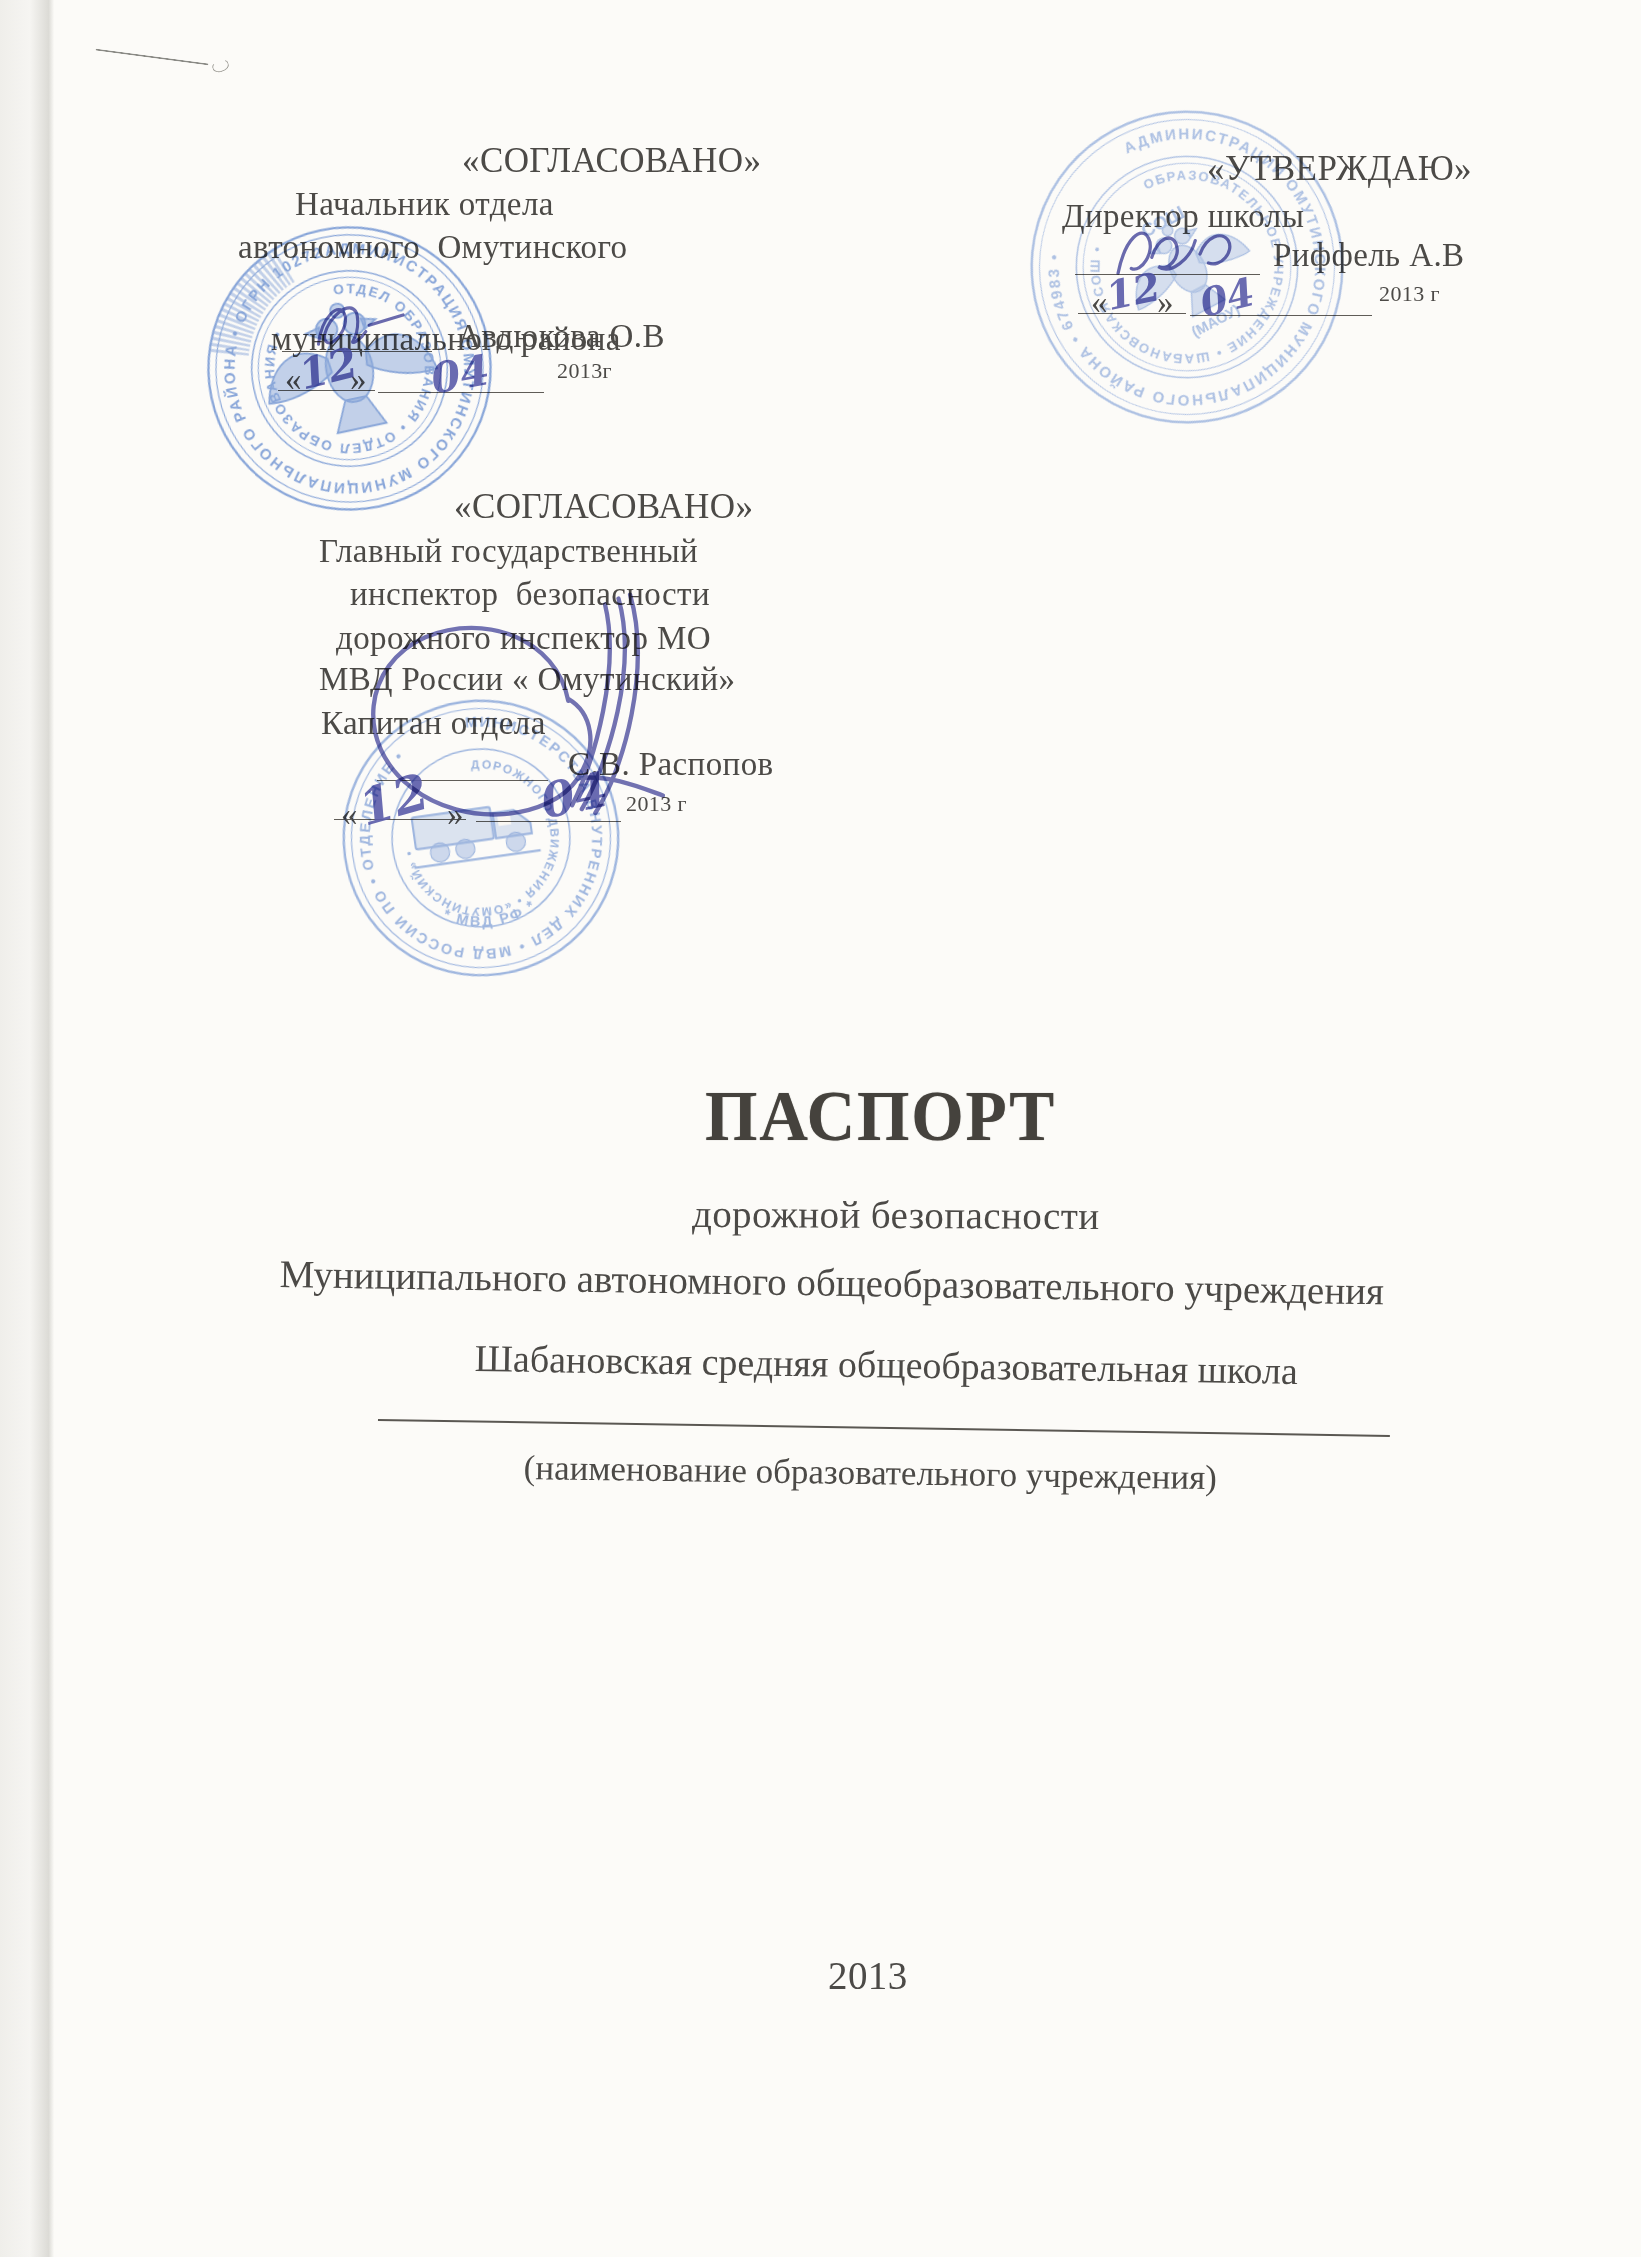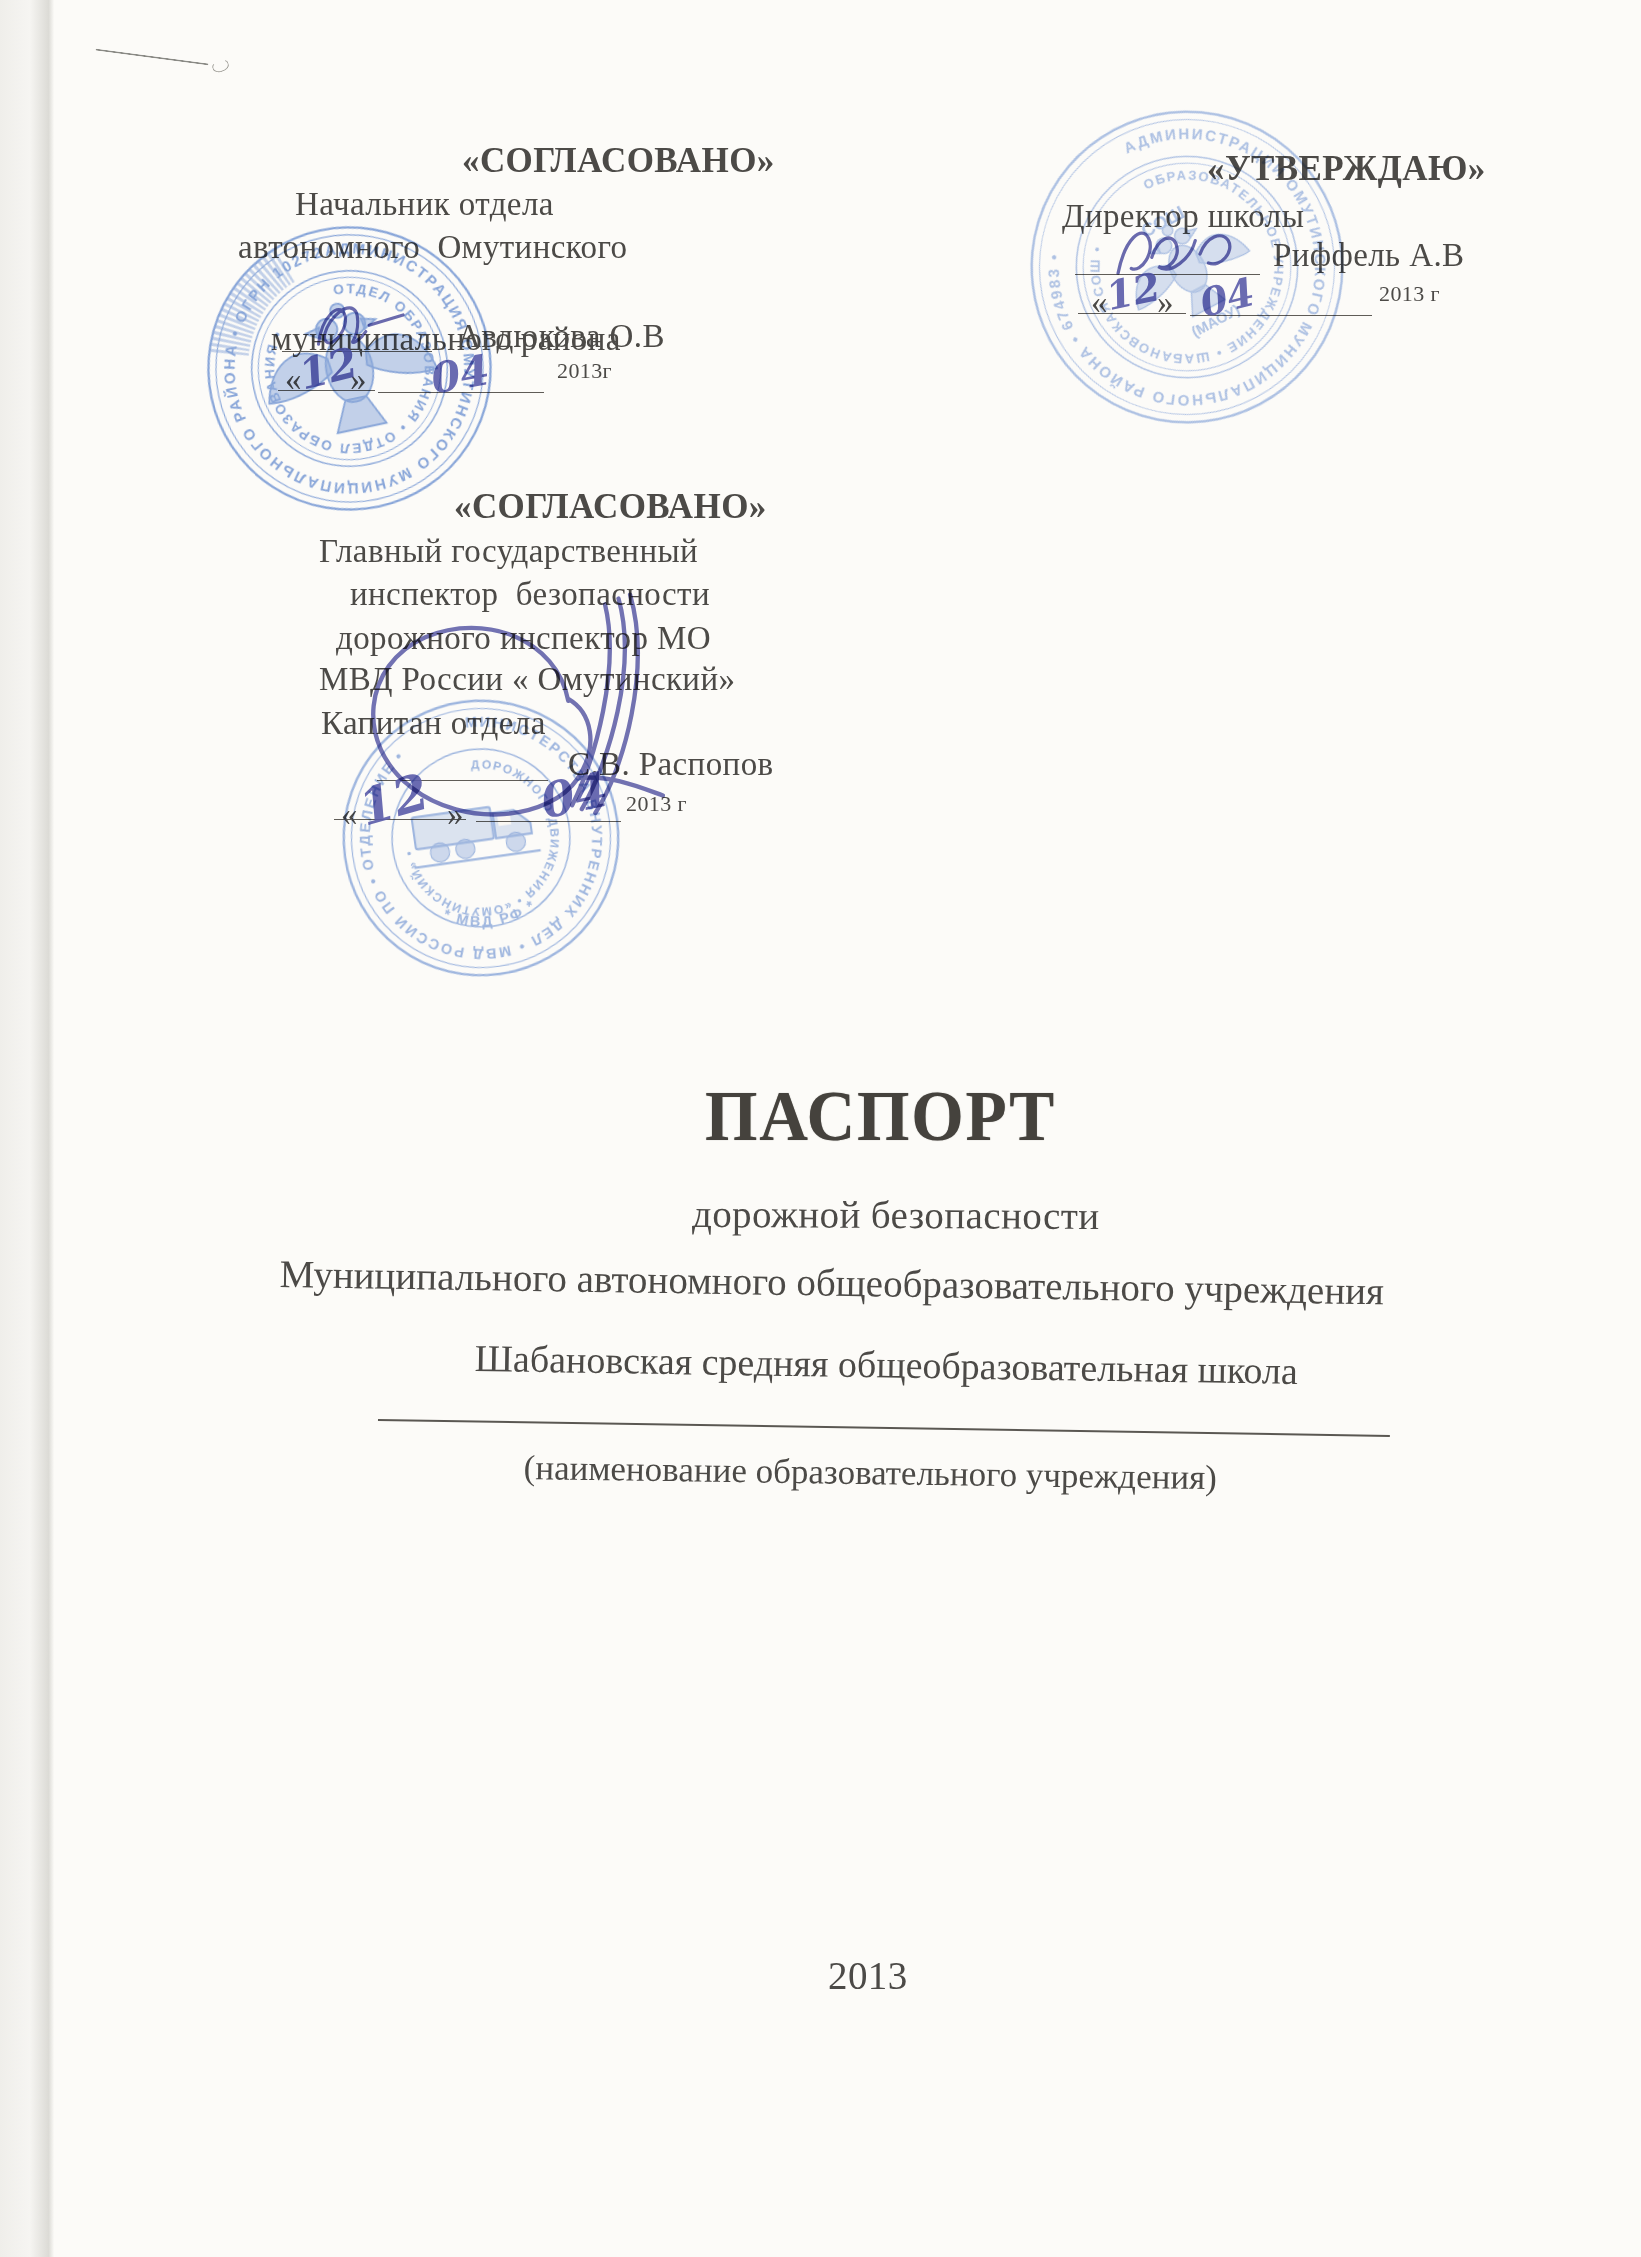--- a/index.html
+++ b/index.html
@@ -4,21 +4,21 @@
 <style>
   html,body{margin:0;padding:0;}
   body{
     width:1641px;height:2257px;position:relative;overflow:hidden;
     background:#fcfbf8;
     font-family:"Liberation Serif","DejaVu Serif",serif;
     color:#4c4a47;
   }
   .abs{position:absolute;}
   .t{white-space:pre;line-height:1.05;letter-spacing:0.4px;}
-  .hdr{font-size:35px;font-weight:bold;}
+  .hdr{font-size:35px;}
   .body-line{font-size:33px;}
   .ul{border-bottom:1.9px solid #5f5c57;}
   .q{font-size:33px;}
   .yr{font-size:22px;}
   .pen{
     font-family:"DejaVu Serif",serif;font-style:italic;font-weight:bold;
     color:#5b5caa;opacity:.9;white-space:pre;
   }
   .stamp{mix-blend-mode:multiply;filter:blur(0.3px);}
   .sig{mix-blend-mode:multiply;}

